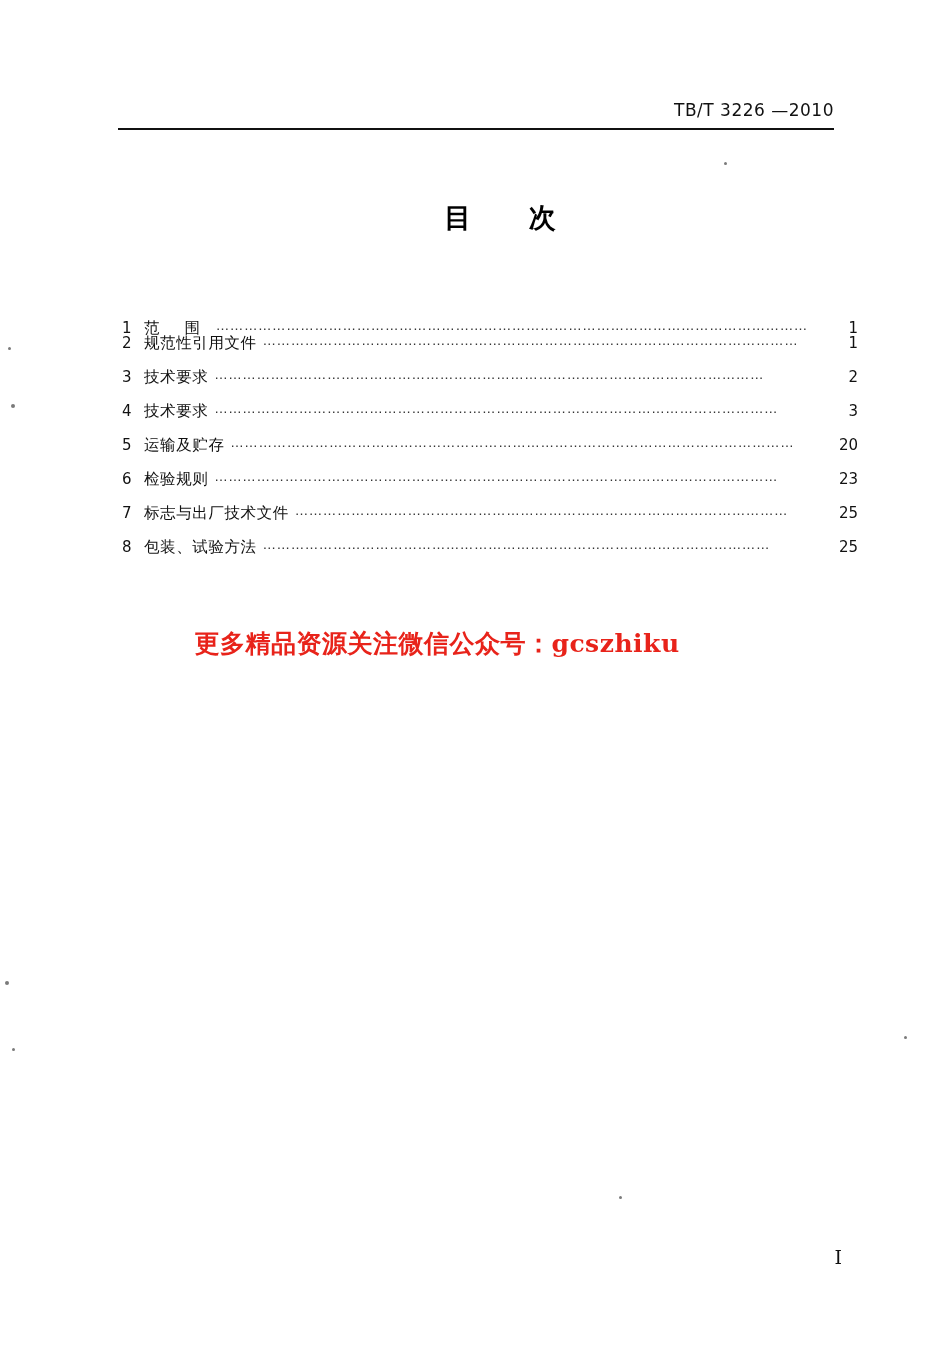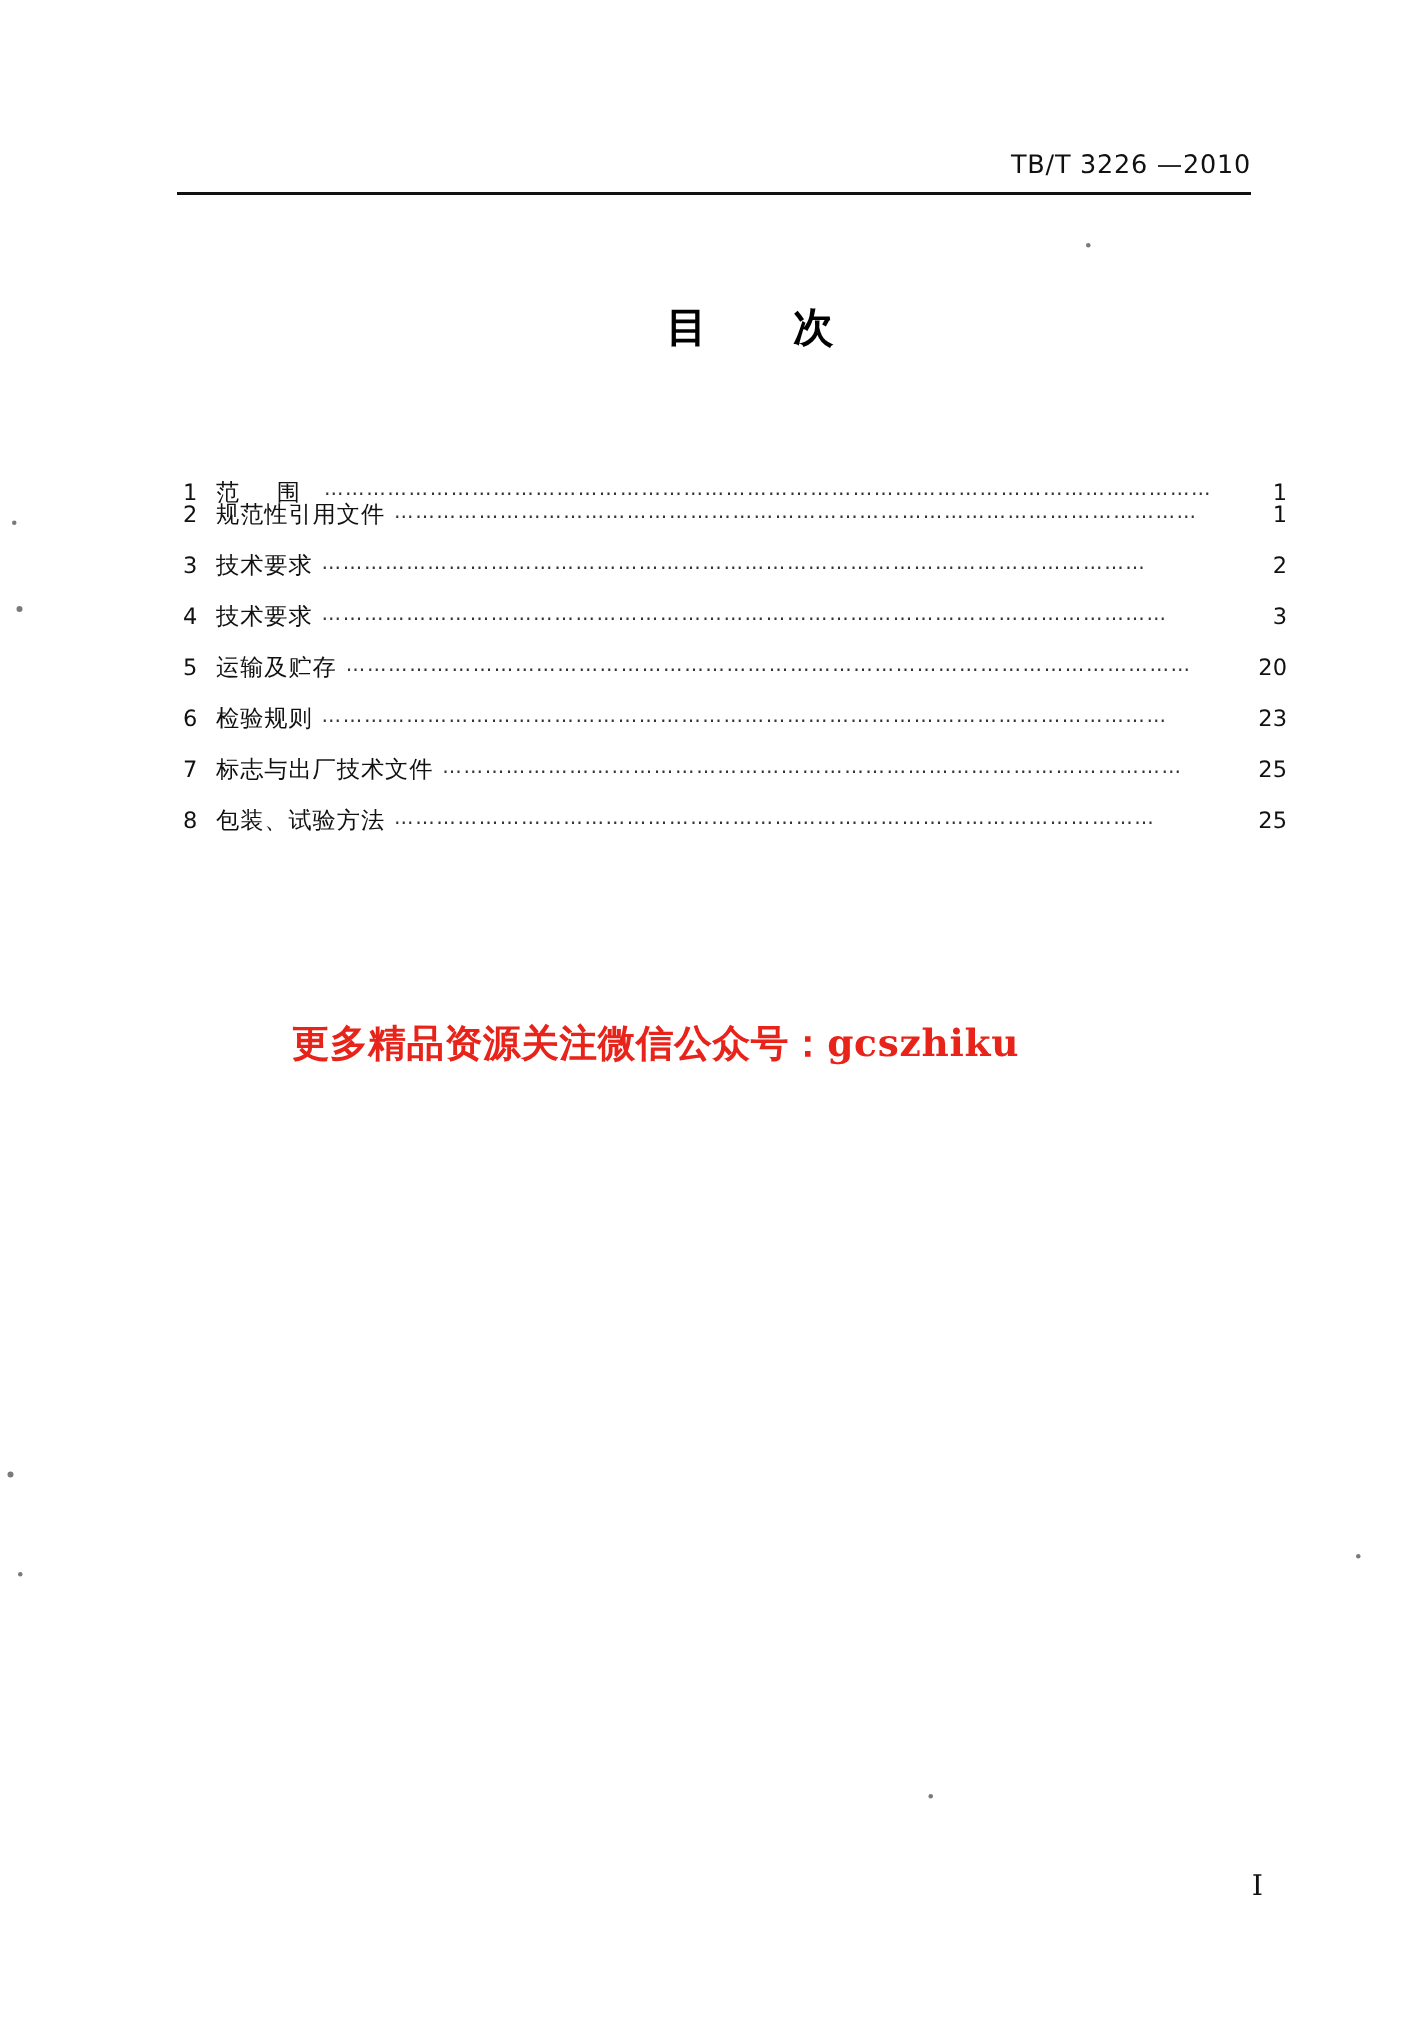--- a/index.html
+++ b/index.html
@@ -101,21 +101,21 @@
   .toc-page {
     flex: 0 0 34px;
     text-align: right;
     font-size: 15px;
   }
 
   
   .promo {
     position: absolute;
     left: 0;
-    top: 679px;
+    top: 627px;
     width: 874px;
     text-align: center;
     color: #e8231a;
     font-size: 25px;
     font-family: "DejaVu Serif", "Liberation Serif", serif;
     font-weight: bold;
     letter-spacing: 0.5px;
   }
 
   

